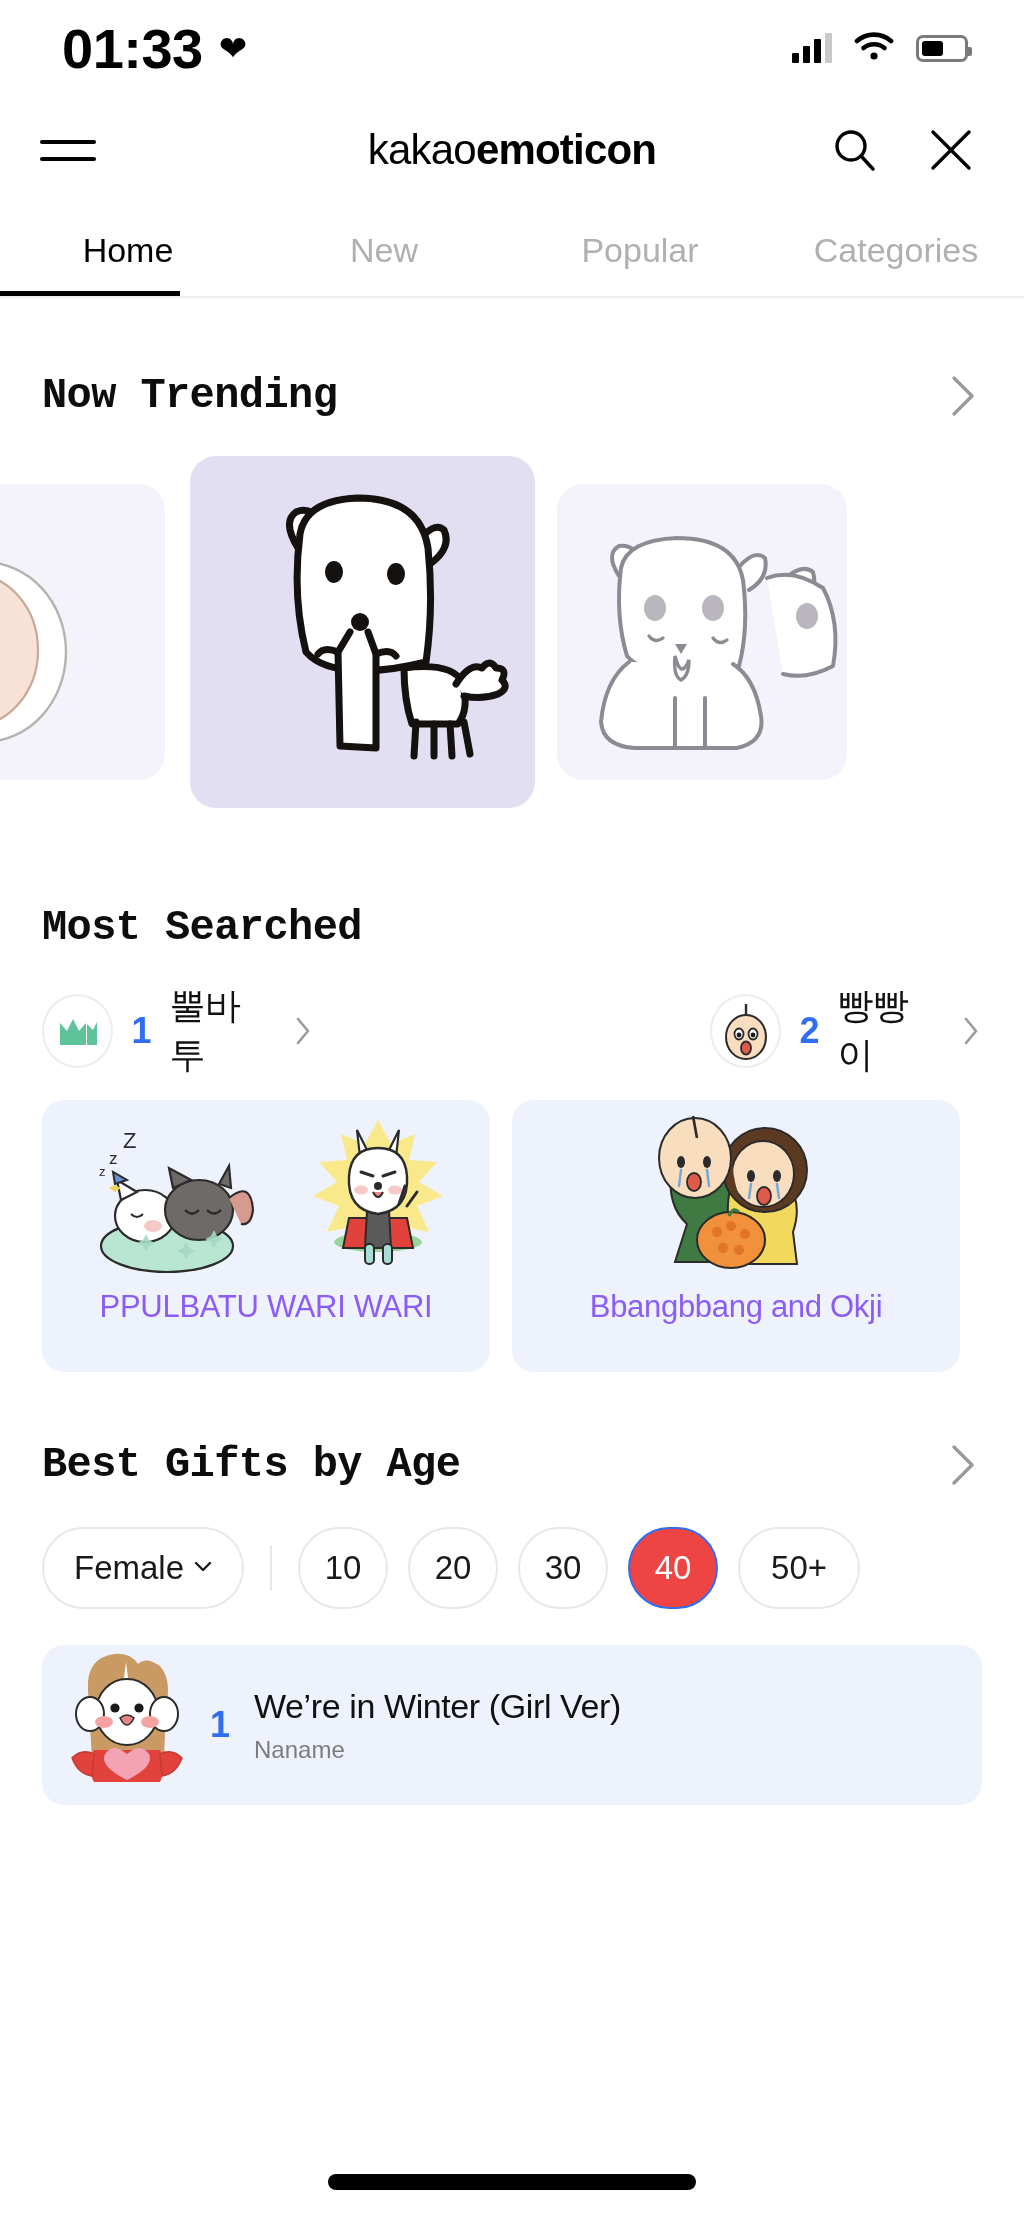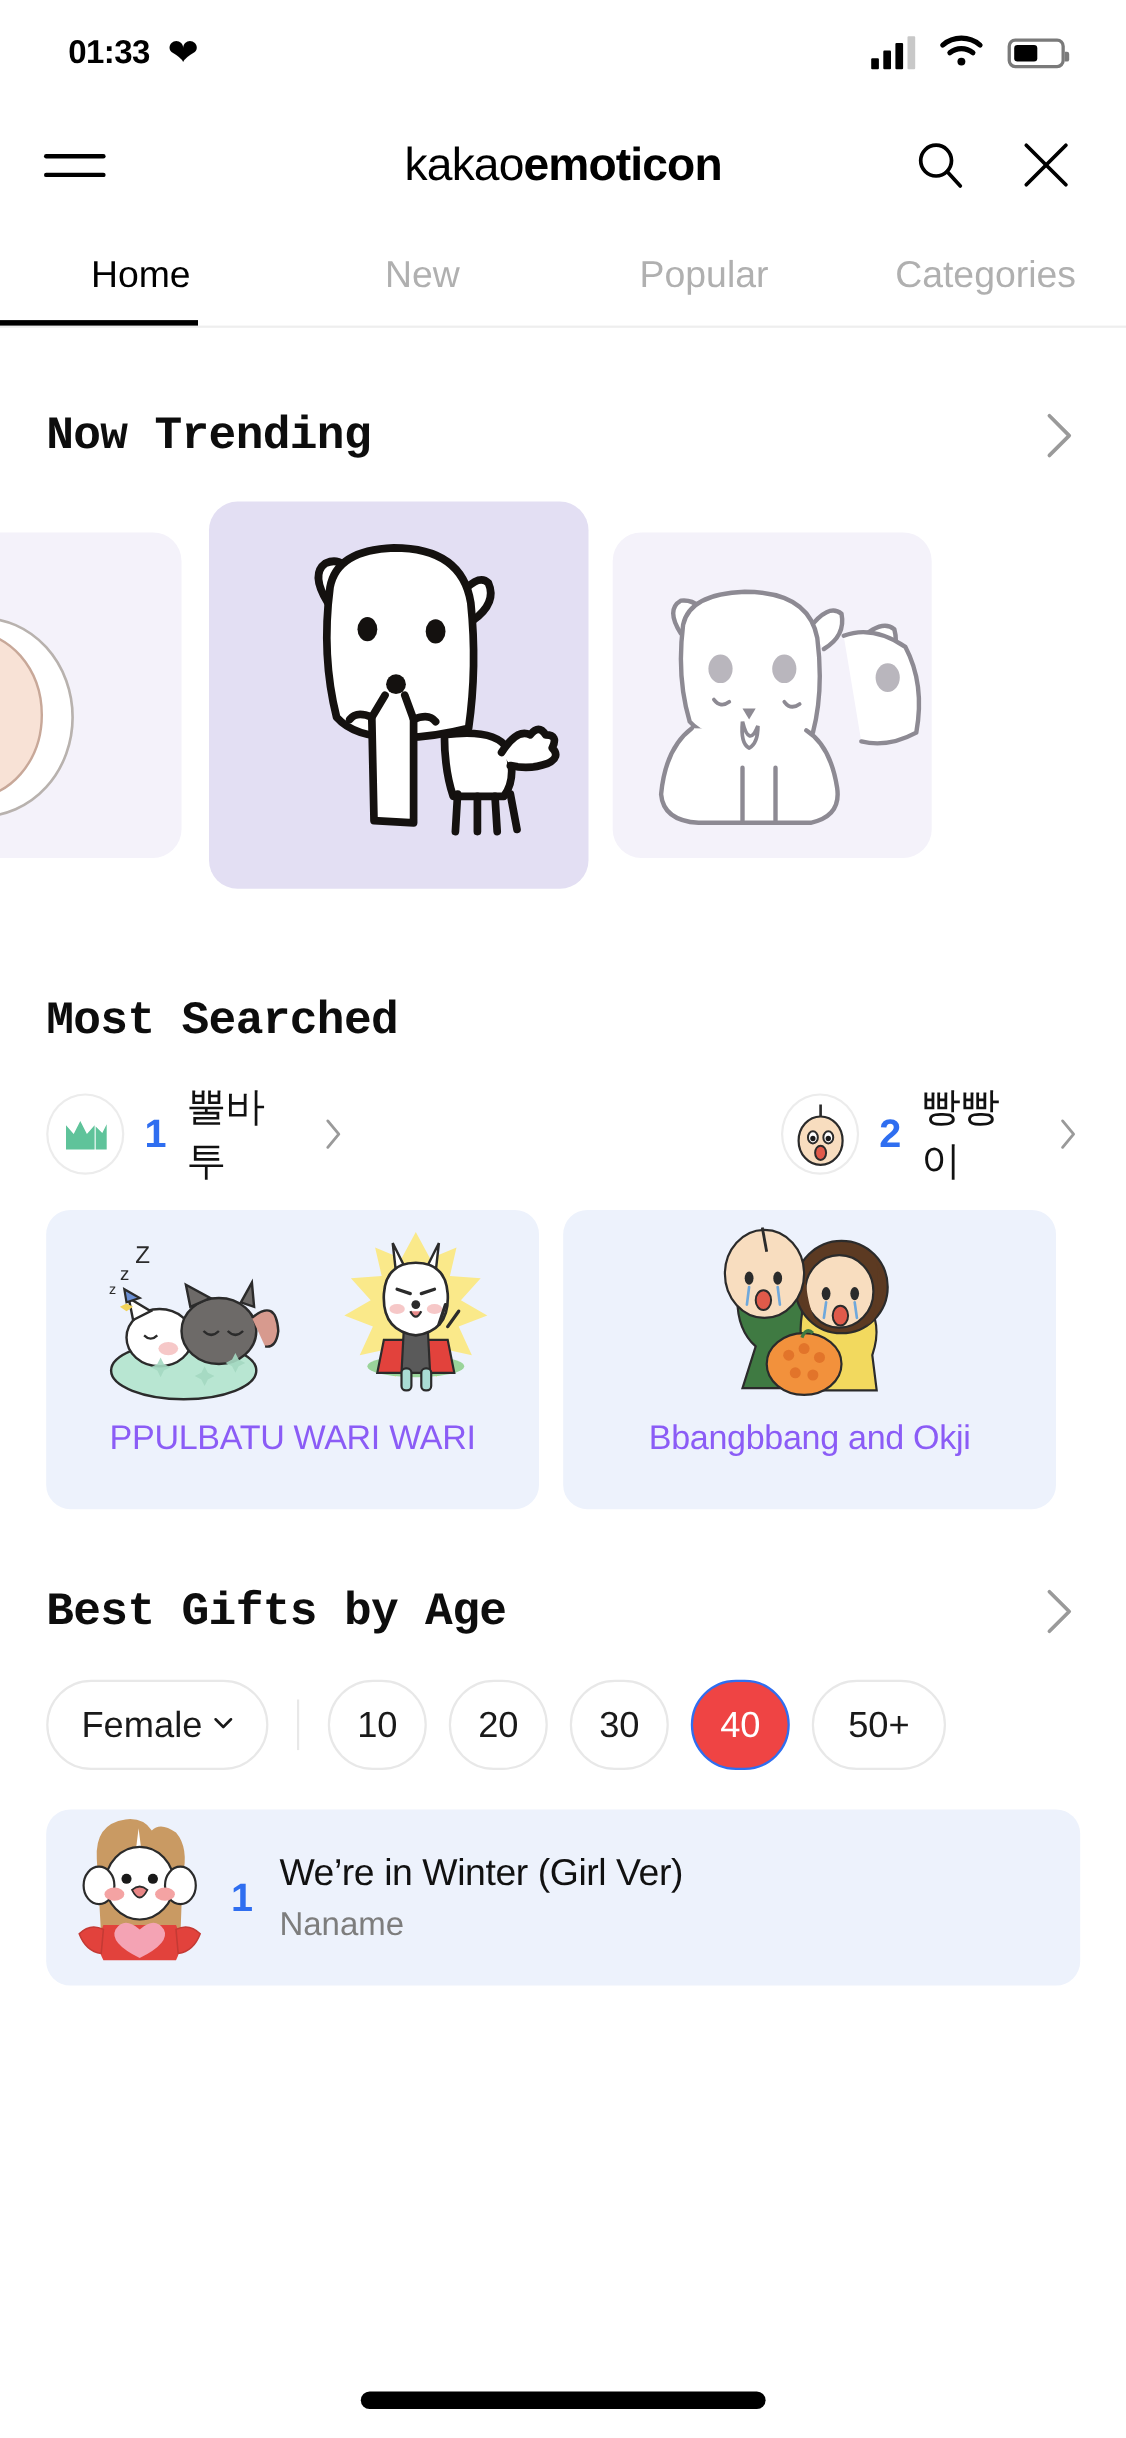--- a/index.html
+++ b/index.html
@@ -11,21 +11,21 @@
   }
   body { position: relative; }
 
   
   .statusbar {
     height: 96px; width: 100%;
     display: flex; align-items: center; justify-content: space-between;
     padding: 0 56px 0 62px;
   }
   .sb-left { display: flex; align-items: center; gap: 16px; }
-  .sb-time { font-size: 30px; font-weight: 700; color: #000; letter-spacing: -0.5px; }
+  .sb-time { font-size: 56px; font-weight: 700; color: #000; letter-spacing: -0.5px; }
   .sb-heart { font-size: 34px; color: #000; line-height: 1; }
   .sb-right { display: flex; align-items: center; gap: 22px; }
   .bars { display: flex; align-items: flex-end; gap: 4px; height: 30px; }
   .bars i { width: 7px; background: #000; border-radius: 1px; display:block; }
   .bars i:nth-child(1){ height: 10px; }
   .bars i:nth-child(2){ height: 17px; }
   .bars i:nth-child(3){ height: 24px; }
   .bars i:nth-child(4){ height: 30px; background: #c8c8c8; }
   .battery {
     width: 52px; height: 27px; border: 3px solid #7a7a7a; border-radius: 7px;
@@ -123,21 +123,21 @@
   .gift-list { position: relative; margin-top: 36px; padding: 0 42px; height: 160px; }
   .gift-card {
     position: absolute; left: 42px; width: 940px; height: 160px;
     background: #edf2fc; border-radius: 22px; display: flex; align-items: center;
     padding: 0 26px; gap: 24px; overflow: hidden;
   }
   .gift-thumb { width: 118px; height: 130px; display:flex; align-items:flex-end; justify-content:center; }
   .gift-rank { font-size: 36px; font-weight: 700; color: #2f6ef0; }
   .gift-texts { display: flex; flex-direction: column; gap: 10px; }
   .gift-title { font-size: 34px; color: #111; letter-spacing: -0.4px; }
-  .gift-sub { font-size: 30px; color: #7d7d7d; }
+  .gift-sub { font-size: 24px; color: #7d7d7d; }
 
   .home-indicator {
     position: absolute; bottom: 26px; left: 50%; transform: translateX(-50%);
     width: 368px; height: 16px; background: #000; border-radius: 8px;
   }
 </style>
 </head>
 <body>
 
 <div class="statusbar">

